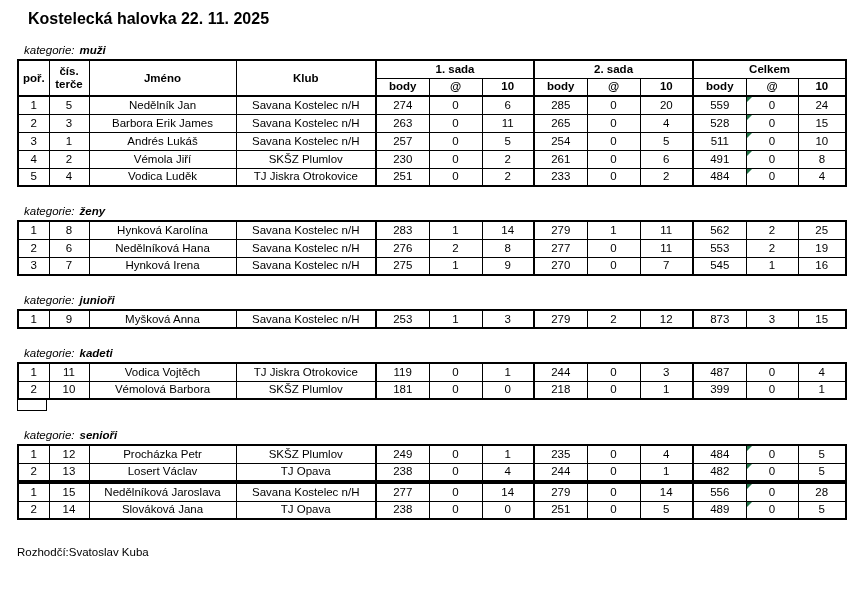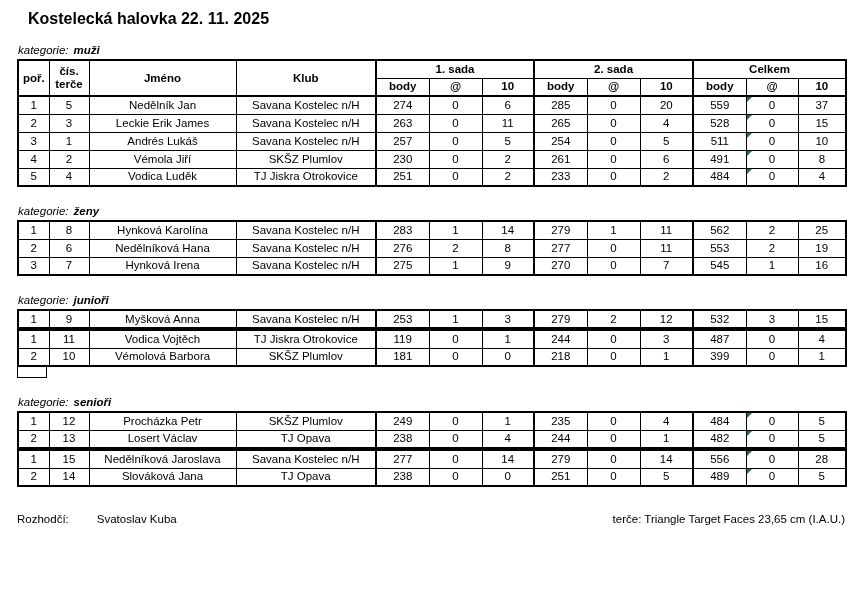--- a/index.html
+++ b/index.html
@@ -1,21 +1,21 @@
 <!DOCTYPE html>
 <html style="--flag-green: #217346;"><head>
 <meta charset="utf-8">
 <style>
   html, body { margin:0; padding:0; background:#ffffff; color:#000;
                font-family:"Liberation Sans", sans-serif; }
   .page { width:823px; min-height:600px; box-sizing:border-box; padding:8px 12px 0 17px; }
 
   .title { font-size:16px; font-weight:bold; margin:0 0 0 11px; padding:2px 0 0 0; }
 
-  .cat-label { font-style:italic; font-size:11.5px; margin:18px 0 3px 1px; }
+  .cat-label { font-style:italic; font-size:11.5px; margin:18px 0 3px 7px; }
   .section.first .cat-label { margin-top:16px; }
   .cat-label .cat-name { font-weight:bold; margin-left:5px; }
 
   table.results { border-collapse:collapse; table-layout:fixed; width:828px;
                   border:2px solid #000; background:#fff; }
   table.results td, table.results th {
       border:1px solid #000; font-size:11.5px; height:18px; line-height:13px;
       padding:0 3px; text-align:center; overflow:hidden; white-space:nowrap;
       box-sizing:border-box; position:relative; font-weight:normal;
   }
@@ -27,21 +27,21 @@
 
   td.flag::before { content:""; position:absolute; top:0; left:0; width:0; height:0;
       border-top:5px solid var(--flag-green, #217346);
       border-right:5px solid transparent; }
 
   .stub-cell { width:30px; height:11px; border:1px solid #000; border-top:none;
                box-sizing:border-box; }
 
   .footer { width:828px; display:flex; justify-content:space-between;
             margin-top:26px; font-size:11.5px; }
-  .footer .ref-name { margin-left:28px; }
+  .footer .ref-name { }
 </style>
 </head>
 <body>
 
 <div class="page">
   <h1 class="title">Kostelecká halovka 22. 11. 2025</h1>
 
   <div id="sections">
       <div class="section first">
         <div class="cat-label"><span>kategorie:</span><span class="cat-name">muži</span></div>
@@ -90,26 +90,26 @@
               <td class="left">Nedělník Jan</td>
               <td class="left">Savana Kostelec n/H</td>
               <td class="bl">274</td>
               <td class="">0</td>
               <td class="">6</td>
               <td class="bl">285</td>
               <td class="">0</td>
               <td class="">20</td>
               <td class="bl">559</td>
               <td class="flag">0</td>
-              <td class="">37</td>
+              <td class="">24</td>
             </tr>
             <tr>
               <td class="bold">2</td>
               <td class="">3</td>
-              <td class="left">Leckie Erik James</td>
+              <td class="left">Barbora Erik James</td>
               <td class="left">Savana Kostelec n/H</td>
               <td class="bl">263</td>
               <td class="">0</td>
               <td class="">11</td>
               <td class="bl">265</td>
               <td class="">0</td>
               <td class="">4</td>
               <td class="bl">528</td>
               <td class="flag">0</td>
               <td class="">15</td>
@@ -252,28 +252,29 @@
               <td class="bold">1</td>
               <td class="">9</td>
               <td class="left">Myšková Anna</td>
               <td class="left">Savana Kostelec n/H</td>
               <td class="bl">253</td>
               <td class="">1</td>
               <td class="">3</td>
               <td class="bl">279</td>
               <td class="">2</td>
               <td class="">12</td>
-              <td class="bl">532</td>
+              <td class="bl">873</td>
               <td class="">3</td>
               <td class="">15</td>
             </tr>
           </tbody>
         </table>
       </div>
       <div class="section">
+        <div class="cat-label"><span>kategorie:</span><span class="cat-name">kadeti</span></div>
         <table class="results">
           <colgroup>
             <col style="width: 31px;">
             <col style="width: 40px;">
             <col style="width: 147px;">
             <col style="width: 140px;">
             <col style="width: 53px;">
             <col style="width: 53px;">
             <col style="width: 52px;">
             <col style="width: 53px;">
@@ -420,15 +421,14 @@
             </tr>
           </tbody>
         </table>
       </div>
     </div>
 
   <div class="footer">
     <div>
       <span>Rozhodčí:</span><span class="ref-name">Svatoslav Kuba</span>
     </div>
-    <div>terče: Triangle Target Faces 23,65 cm (I.A.U.)</div>
   </div>
 </div>
 
 </body></html>

